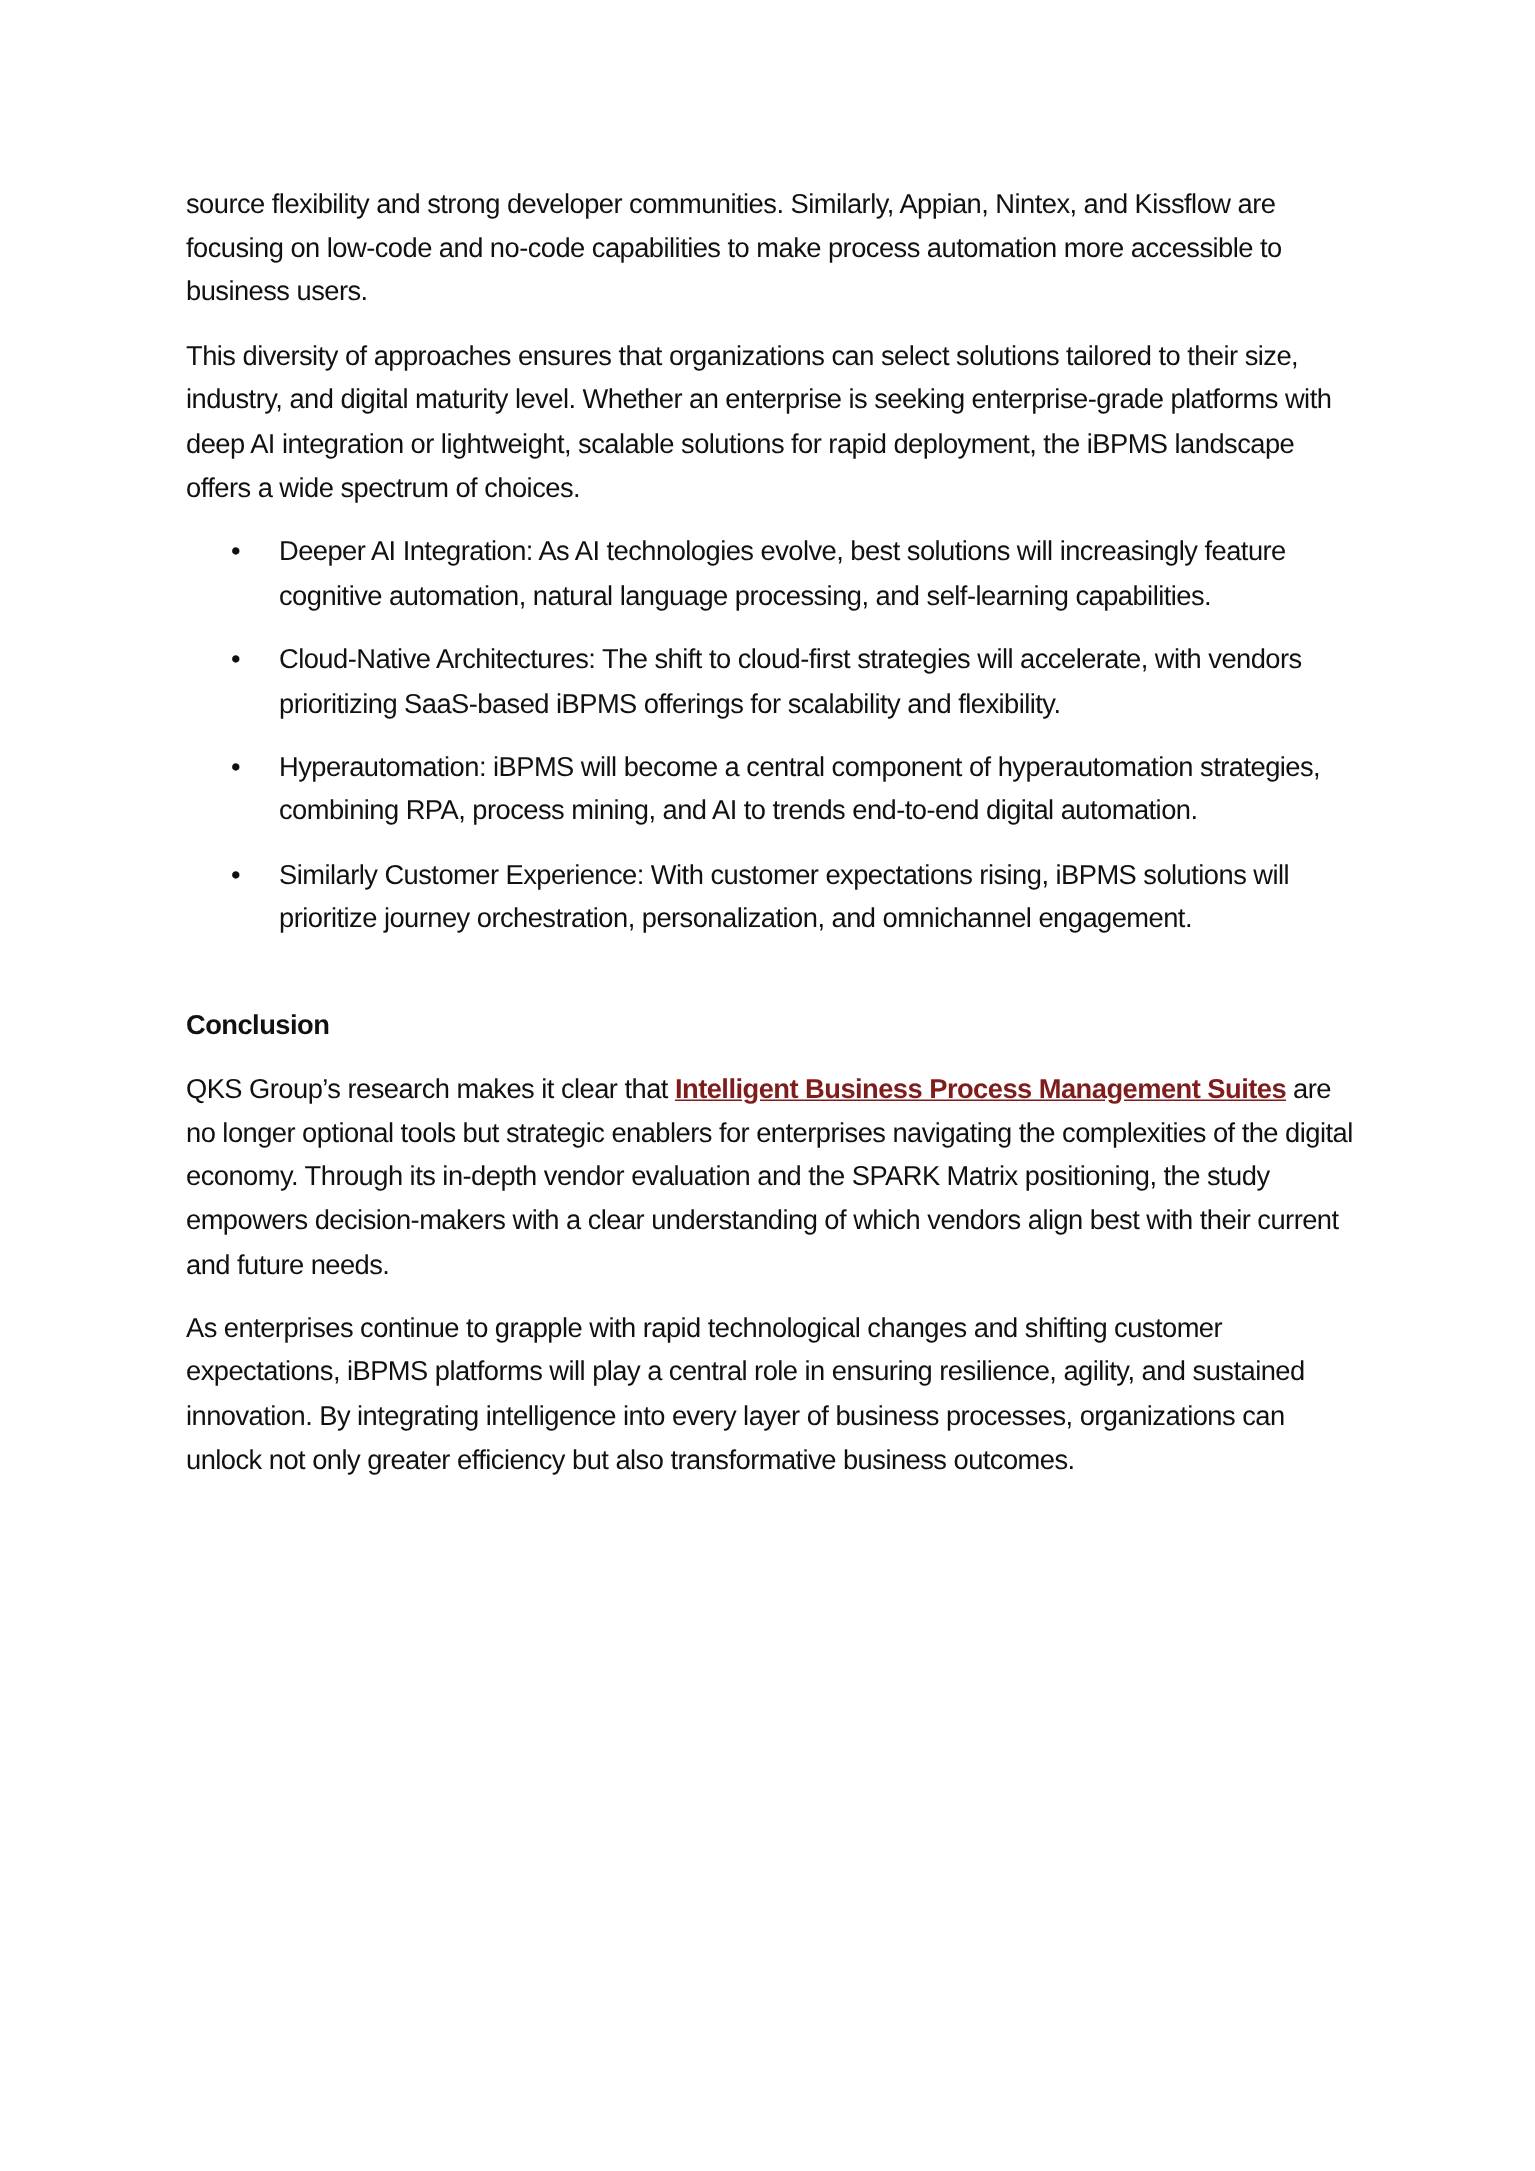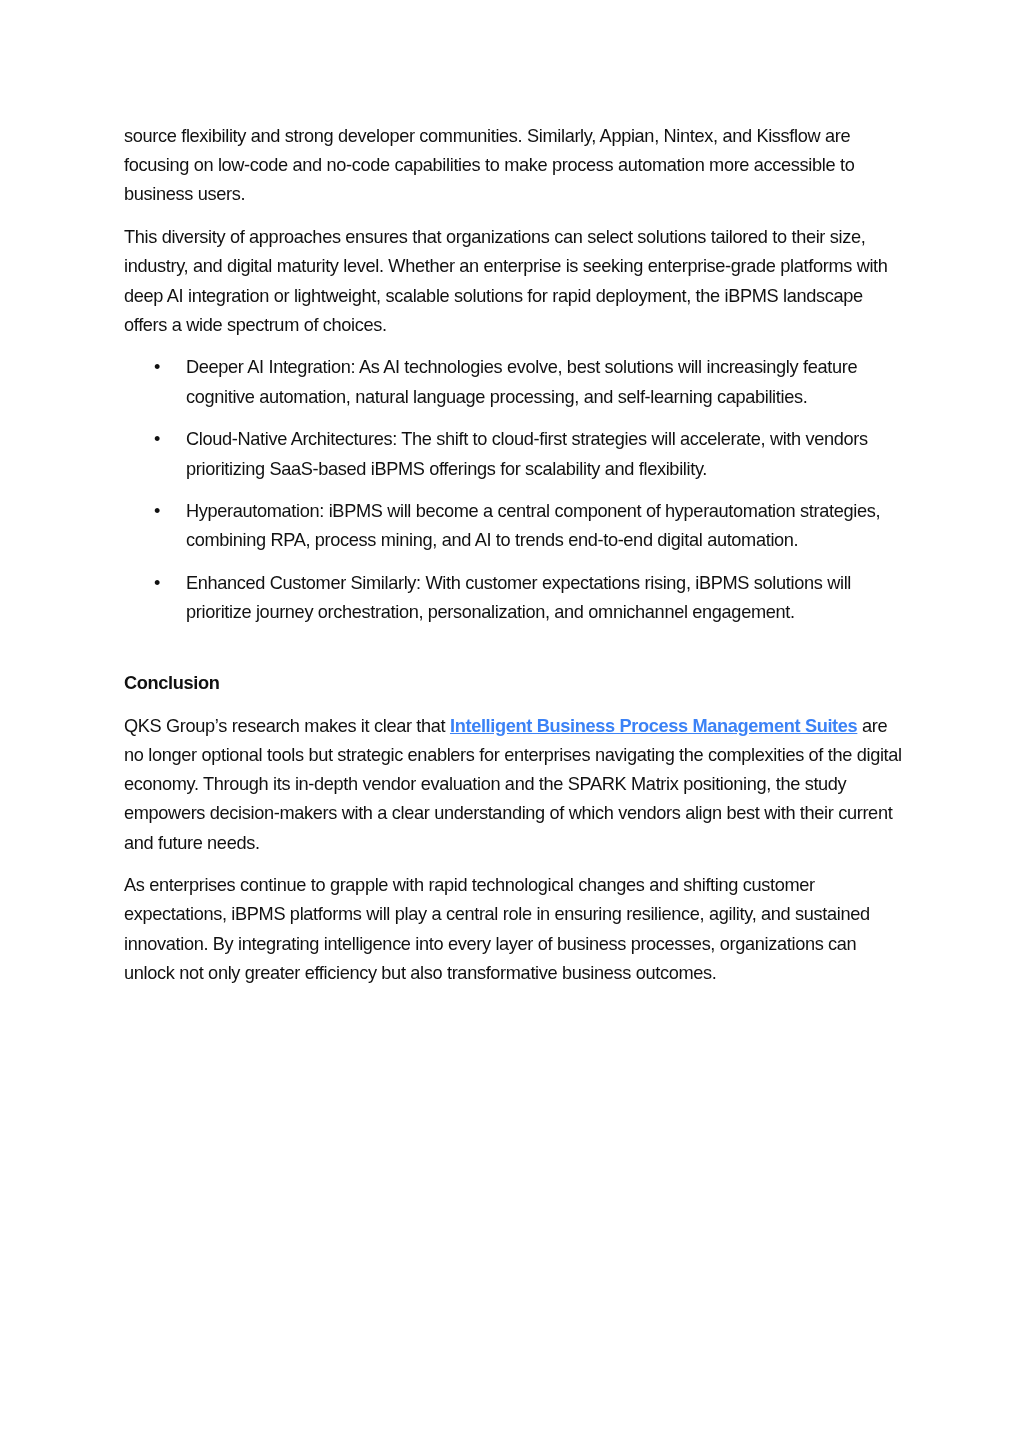--- a/index.html
+++ b/index.html
@@ -8,21 +8,21 @@
   .page { position: absolute; left: 124px; top: 122px; width: 780px; }
   p { margin: 0; font-size: 18.2px; line-height: 29.2px; letter-spacing: -0.35px; }
   .para { margin-bottom: 13.5px; }
   .heading { font-weight: bold; margin-bottom: 13.5px; }
   ul { list-style: none; margin: 0; padding: 0; }
   li { position: relative; padding-left: 62px; margin-bottom: 13.5px;
        font-size: 18.2px; line-height: 29.2px; letter-spacing: -0.35px; }
   li .bullet { position: absolute; left: 30px; top: 0; }
   li .term { font-weight: normal; }
   .spacer { height: 28px; }
-  a.link { color: #3b82f6; font-weight: bold; }
+  a.link { color: #7f1d1d; font-weight: bold; }
 </style>
 </head>
 <body>
 
 <div class="page">
   <p class="para">source flexibility and strong developer communities. Similarly, Appian, Nintex, and Kissflow are focusing on low-code and no-code capabilities to make process automation more accessible to business users.</p>
   <p class="para">This diversity of approaches ensures that organizations can select solutions tailored to their size, industry, and digital maturity level. Whether an enterprise is seeking enterprise-grade platforms with deep AI integration or lightweight, scalable solutions for rapid deployment, the iBPMS landscape offers a wide spectrum of choices.</p>
 
 
   <ul>
@@ -33,21 +33,21 @@
     <li>
       <span class="bullet">•</span>
       <span class="term">Cloud-Native Architectures:</span><span> The shift to cloud-first strategies will accelerate, with vendors prioritizing SaaS-based iBPMS offerings for scalability and flexibility.</span>
     </li>
     <li>
       <span class="bullet">•</span>
       <span class="term">Hyperautomation:</span><span> iBPMS will become a central component of hyperautomation strategies, combining RPA, process mining, and AI to trends end-to-end digital automation.</span>
     </li>
     <li>
       <span class="bullet">•</span>
-      <span class="term">Enhanced Customer Similarly:</span><span> With customer expectations rising, iBPMS solutions will prioritize journey orchestration, personalization, and omnichannel engagement.</span>
+      <span class="term">Similarly Customer Experience:</span><span> With customer expectations rising, iBPMS solutions will prioritize journey orchestration, personalization, and omnichannel engagement.</span>
     </li>
   </ul>
 
   <div class="spacer"></div>
 
   <p class="heading">Conclusion</p>
   <p class="para"><span>QKS Group’s research makes it clear that </span><a class="link" href="#">Intelligent Business Process Management Suites</a><span> are no longer optional tools but strategic enablers for enterprises navigating the complexities of the digital economy. Through its in-depth vendor evaluation and the SPARK Matrix positioning, the study empowers decision-makers with a clear understanding of which vendors align best with their current and future needs.</span></p>
   <p class="para">As enterprises continue to grapple with rapid technological changes and shifting customer expectations, iBPMS platforms will play a central role in ensuring resilience, agility, and sustained innovation. By integrating intelligence into every layer of business processes, organizations can unlock not only greater efficiency but also transformative business outcomes.</p>
 </div>
 

